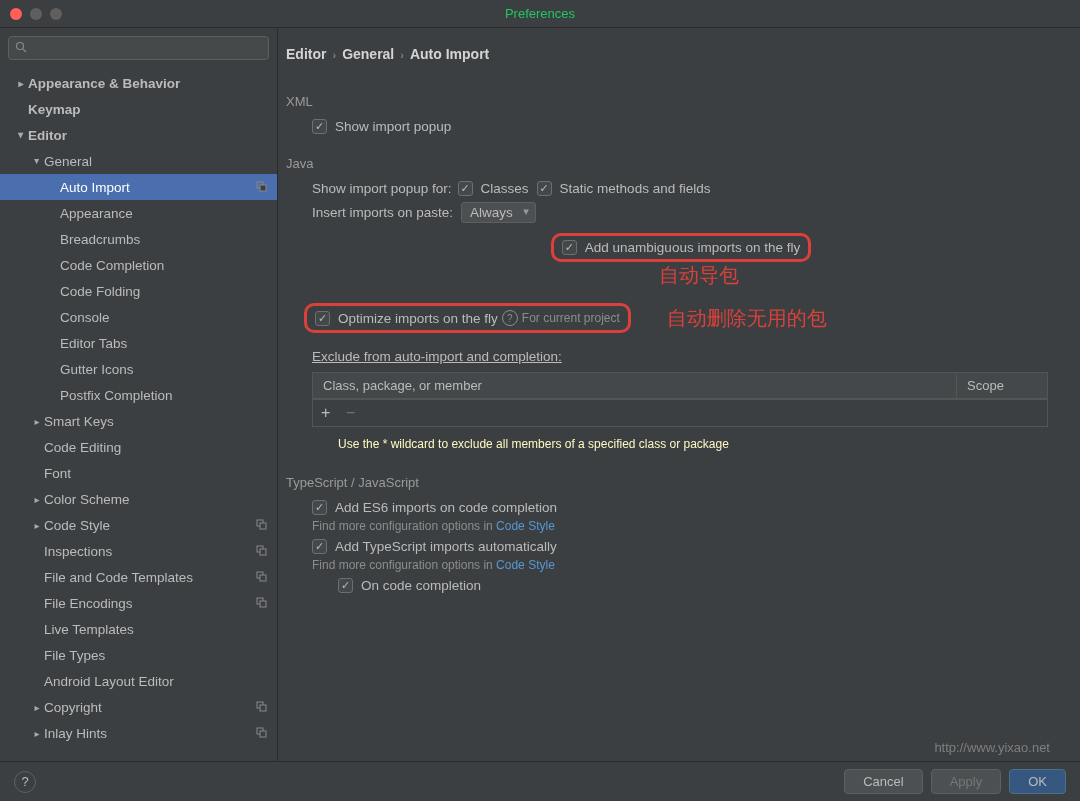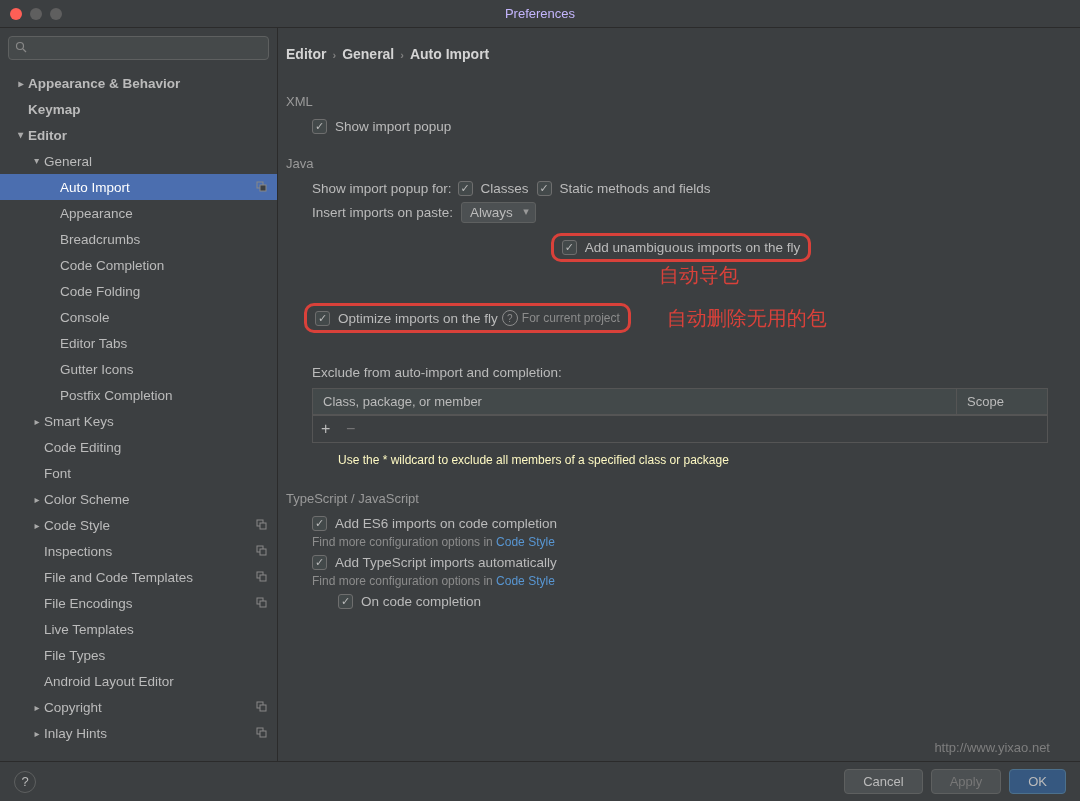--- a/index.html
+++ b/index.html
@@ -3,21 +3,21 @@
 <meta charset="utf-8">
 <style>
 * { margin: 0; padding: 0; box-sizing: border-box; }
 body { font-family: -apple-system, "Helvetica Neue", Arial, sans-serif; font-size: 13px; background: #3c3f41; color: #bbbbbb; width: 1080px; height: 801px; overflow: hidden; position: relative; }
 .titlebar { height: 28px; background: #3c3f41; display: flex; align-items: center; position: relative; border-bottom: 1px solid #2b2b2b; }
 .traffic-lights { position: absolute; left: 10px; display: flex; gap: 8px; }
 .traffic-light { width: 12px; height: 12px; border-radius: 50%; }
 .tl-close { background: #ff5f56; }
 .tl-min { background: #5f5f5f; }
 .tl-max { background: #5f5f5f; }
-.title { width: 100%; text-align: center; color: #c4b5fd; font-size: 13px; }
+.title { width: 100%; text-align: center; color: #22c55e; font-size: 13px; }
 .body-area { display: flex; height: 740px; }
 .sidebar { width: 278px; background: #3c3f41; border-right: 1px solid #2b2b2b; overflow: hidden; }
 .search-box { margin: 8px; height: 24px; background: #45494a; border: 1px solid #5e6060; border-radius: 4px; display: flex; align-items: center; padding: 0 6px; }
 .search-icon { color: #888; font-size: 12px; margin-right: 4px; }
 .tree { padding-top: 2px; }
 .tree-row { height: 26px; display: flex; align-items: center; padding-right: 8px; cursor: default; color: #bbbbbb; font-size: 13.5px; position: relative; }
 .tree-row.bold { font-weight: 600; }
 .tree-row.selected { background: #4b6eaf; color: #ffffff; }
 .chev { width: 14px; display: inline-block; text-align: center; color: #a9a9a9; font-size: 10px; transform-origin: center; }
 .chev.down { transform: rotate(90deg); }
@@ -254,21 +254,21 @@
     <div class="row" style="margin-left:18px; margin-top:14px;">
       <span class="highlight-box">
         <span class="checkbox checked"></span>
         <span>Optimize imports on the fly</span>
         <span class="qmark-circle">?</span>
         <span class="hint-text">For current project</span>
       </span>
       <span class="annotation">自动删除无用的包</span>
     </div>
 
-    <div class="row" style="margin-top:32px;">
+    <div class="row" style="margin-top:16px;text-decoration:underline;">
       <span>Exclude from auto-import and completion:</span>
     </div>
     <div class="exclude-table">
       <div class="exclude-header">
         <div class="col col1">Class, package, or member</div>
         <div class="col col2">Scope</div>
       </div>
       <div class="exclude-footer">
         <span>+</span>
         <span style="color:#777">−</span>

